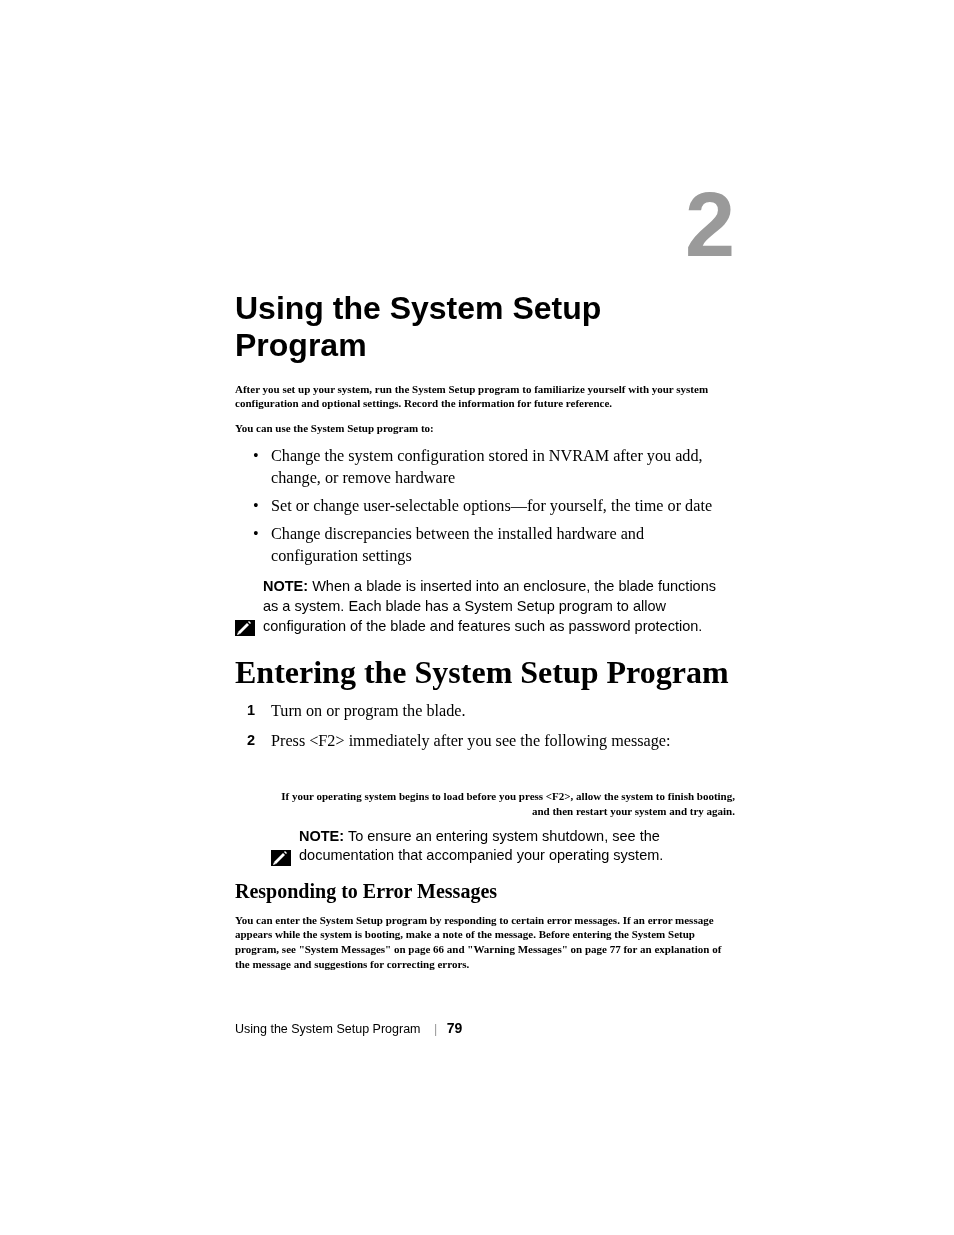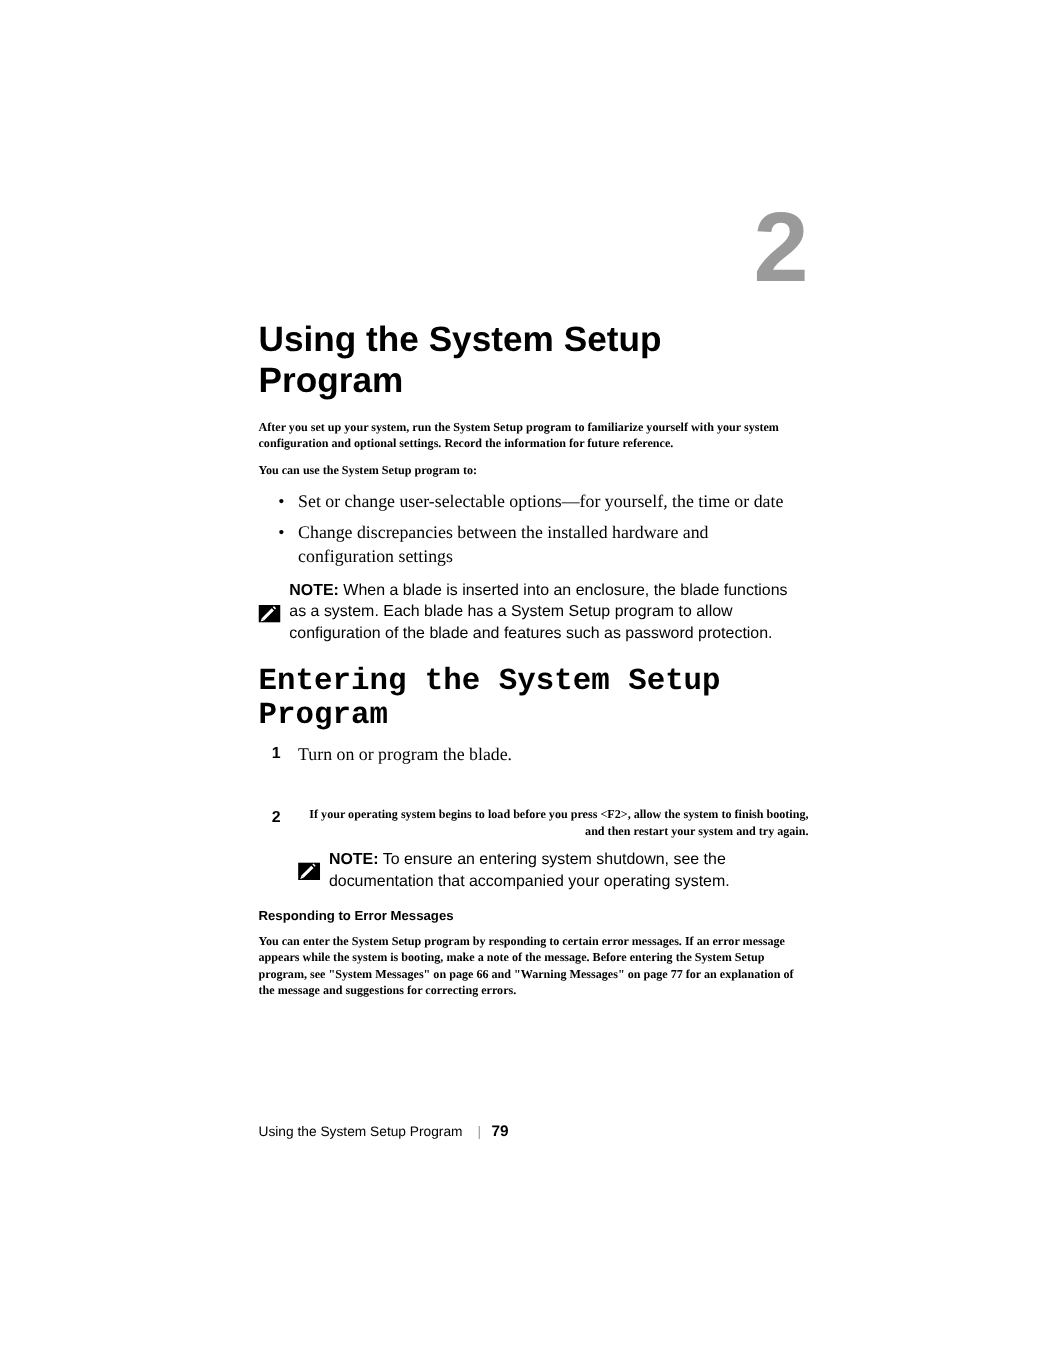--- a/index.html
+++ b/index.html
@@ -53,41 +53,41 @@
     line-height: 1.35;
   }
   ul.bullets li::before {
     content: "•";
     position: absolute;
     left: 18px;
     top: 0;
   }
   .note-block {
     display: flex;
-    align-items: center;
+    align-items: flex-end;
     margin: 8px 0 18px 0;
   }
   .note-icon {
     flex: 0 0 auto;
     margin-right: 8px;
     margin-top: 1px;
   }
   .note-icon svg { display: block; }
   .note-text {
     font-family: Arial, Helvetica, sans-serif;
     font-size: 14.5px;
     line-height: 1.35;
   }
   .note-label {
     font-weight: 700;
   }
   h2.section {
-    font-family: Liberation Mono, monospace;
-    font-weight: 700;
-    font-size: 28px;
+    font-family: Liberation Serif, serif;
+    font-weight: 700;
+    font-size: 32px;
     margin: 12px 0 10px 0;
   }
   ol.steps {
     list-style: none;
     padding: 0;
     margin: 0 0 10px 0;
     counter-reset: step;
   }
   ol.steps > li {
     position: relative;
@@ -101,23 +101,23 @@
     left: 12px;
     top: 0;
     font-family: Arial, Helvetica, sans-serif;
     font-weight: 700;
     font-size: 14.5px;
   }
   .step-sub {
     margin-top: 36px;
   }
   h3.subsection {
-    font-family: Liberation Sans, sans-serif;
-    font-weight: 700;
-    font-size: 12px;
+    font-family: Liberation Serif, serif;
+    font-weight: 700;
+    font-size: 20px;
     margin: 14px 0 10px 0;
   }
   .footer {
     position: absolute;
     left: 235px;
     top: 1020px;
     width: 500px;
     font-family: Arial, Helvetica, sans-serif;
     font-size: 12.5px;
     color: #000;
@@ -137,20 +137,21 @@
 <div class="page">
 
   <div class="chapter-number">2</div>
 
   <h1 class="chapter-title">Using the System Setup Program</h1>
 
   <p class="body">After you set up your system, run the System Setup program to familiarize yourself with your system configuration and optional settings. Record the information for future reference.</p>
   <p class="body">You can use the System Setup program to:</p>
 
   <ul class="bullets">
+    <li>Change the system configuration stored in NVRAM after you add, change, or remove hardware</li>
     <li>Set or change user-selectable options—for yourself, the time or date</li>
     <li>Change discrepancies between the installed hardware and configuration settings</li>
   </ul>
 
   <div class="note-block">
     <span class="note-icon">
       <svg width="20" height="16" viewBox="0 0 20 16">
         <rect x="0" y="0" width="20" height="16" fill="#000"></rect>
         <path d="M3 12 L12 3 L14 5 L5 14 Z" fill="#fff"></path>
         <path d="M13 2 L15 4 L16 3 L14 1 Z" fill="#fff"></path>
@@ -164,20 +165,21 @@
 
   <h2 class="section">Entering the System Setup Program</h2>
 
   <ol class="steps">
     <li>
       <span class="step-num">1</span>
       <span>Turn on or program the blade.</span>
     </li>
     <li>
       <span class="step-num">2</span>
+      <span>Press &lt;F2&gt; immediately after you see the following message:</span>
       <div class="step-sub">
         <p class="body" style="margin-bottom:8px;text-align:right;">If your operating system begins to load before you press &lt;F2&gt;, allow the system to finish booting, and then restart your system and try again.</p>
         <div class="note-block" style="margin:0;">
           <span class="note-icon">
             <svg width="20" height="16" viewBox="0 0 20 16">
               <rect x="0" y="0" width="20" height="16" fill="#000"></rect>
               <path d="M3 12 L12 3 L14 5 L5 14 Z" fill="#fff"></path>
               <path d="M13 2 L15 4 L16 3 L14 1 Z" fill="#fff"></path>
               <path d="M3 12 L2 15 L5 14 Z" fill="#fff"></path>
             </svg>

